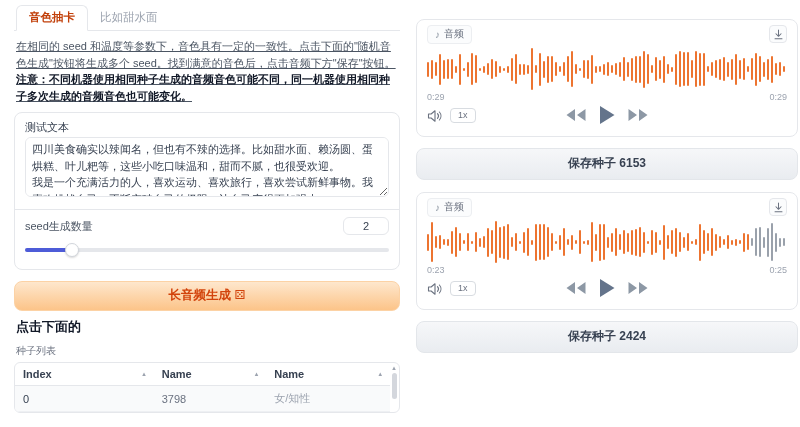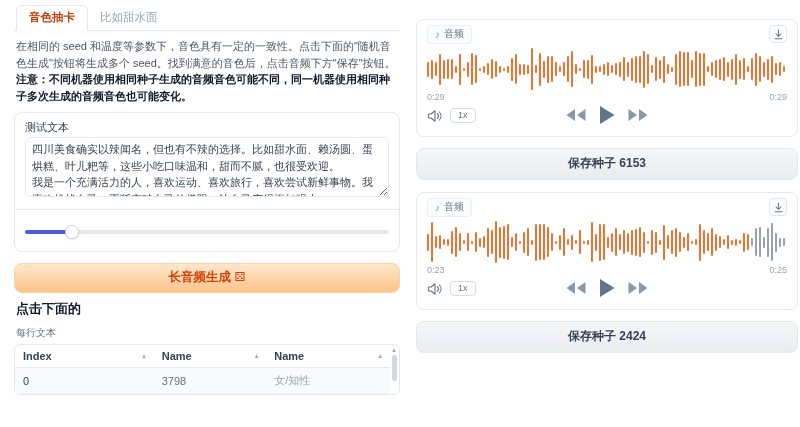--- a/index.html
+++ b/index.html
@@ -9,21 +9,21 @@
   .col-left { width:386px; flex:none; }
   .col-right { flex:1; padding-top:14px; }
 
   
   .tabs { display:flex; align-items:flex-end; border-bottom:1px solid #e5e7eb; padding:0 2px; }
   .tab { font-size:11.5px; padding:4px 12px 5px; color:#9ca3af; cursor:pointer; }
   .tab.active { border:1px solid #e5e7eb; border-bottom:1px solid #ffffff; margin-bottom:-1px;
     border-radius:6px 6px 0 0; background:#ffffff; color:#c2410c; font-weight:bold; }
 
   
-  .desc { font-size:11px; line-height:1.5; margin:7px 2px 8px; color:#4b5563; }
+  .desc { font-size:11px; line-height:1.5; margin:7px 2px 8px; color:#4b5563;text-decoration:underline; }
   .desc b { color:#111827; }
 
   
   .group { border:1px solid #e5e7eb; border-radius:8px; background:#fff; }
   .blk1 { padding:7px 10px 8px; }
   .field-label { font-size:11px; color:#374151; margin-bottom:2px; }
   .field-info { font-size:9.5px; color:#9ca3af; line-height:1.45; margin-bottom:5px; }
   textarea.tta { width:100%; height:60px; border:1px solid #e5e7eb; border-radius:6px;
     font-family:inherit; font-size:11px; line-height:1.5; padding:3px 6px; color:#374151;
     resize:vertical; outline:none; }
@@ -101,35 +101,39 @@
     </div>
 
     <div class="group">
       <div class="blk1">
         <div class="field-label">测试文本</div>
         <textarea class="tta" spellcheck="false" style="">四川美食确实以辣闻名，但也有不辣的选择。比如甜水面、赖汤圆、蛋烘糕、叶儿粑等，这些小吃口味温和，甜而不腻，也很受欢迎。
 我是一个充满活力的人，喜欢运动、喜欢旅行，喜欢尝试新鲜事物。我喜欢挑战自己，不断突破自己的极限，让自己变得更加强大。
 罗森宣布将于7月24日退市，在华门店超6000家！</textarea>
       </div>
       <div class="blk2">
+        <div class="seed-row">
+          <div class="field-label">seed生成数量</div>
+          <input class="num" value="2" style="">
+        </div>
         <div class="slider">
           <div class="track"></div>
           <div class="fill" style="width: 13%; background: rgb(78, 92, 216);"></div>
           <div class="handle" style="left: 13%;"></div>
         </div>
       </div>
     </div>
 
     <div class="btn-primary">
       <span>长音频生成</span>
       <span>⚄</span>
     </div>
 
     <div class="h-mgmt">点击下面的</div>
-    <div class="sub-lbl">每行文本</div>
+    <div class="sub-lbl">种子列表</div>
 
     <div class="tbl-wrap">
       <table class="seeds">
         <thead>
           <tr>
             <th style="width:37%"><span>Index</span><span class="caret">▴</span></th>
             <th style="width:30%"><span>Name</span><span class="caret">▴</span></th>
             <th style="width:33%"><span>Name</span><span class="caret">▴</span></th>
           </tr>
         </thead>

